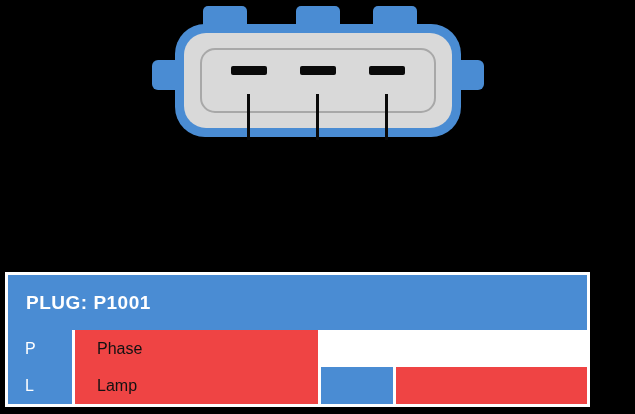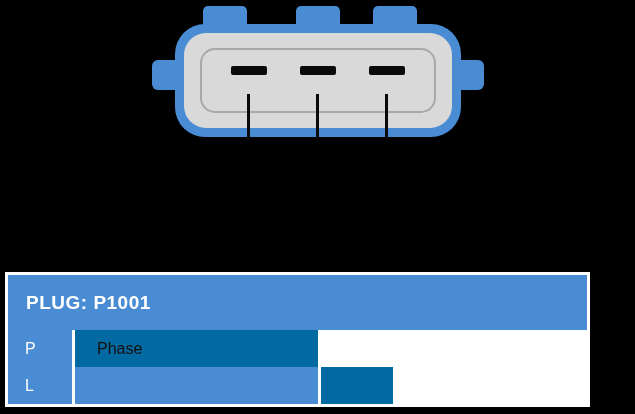--- a/index.html
+++ b/index.html
@@ -129,21 +129,21 @@
     display: flex;
     align-items: center;
     font-size: 16px;
   }
   .cell.code {
     background: #4A8CD3;
     color: #FFFFFF;
     padding-left: 17px;
   }
   .cell.desc {
-    background: #0369a1;
+    background: #ef4444;
     color: #111111;
     padding-left: 22px;
   }
 </style>
 </head>
 <body>
 
 <div class="stage">
 
   <div class="top-tab t1"></div>
@@ -169,18 +169,19 @@
 
     <div class="plug-table-header">PLUG: P1001</div>
 
     <div class="plug-table-row">
       <div class="cell code">P</div>
       <div class="cell desc">Phase</div>
     </div>
 
     <div class="plug-table-row">
       <div class="cell code">L</div>
+      <div class="cell desc">Lamp</div>
       <div class="cell code"></div>
       <div class="cell desc"></div>
     </div>
 
   </div>
 </div>
 
 </body></html>

